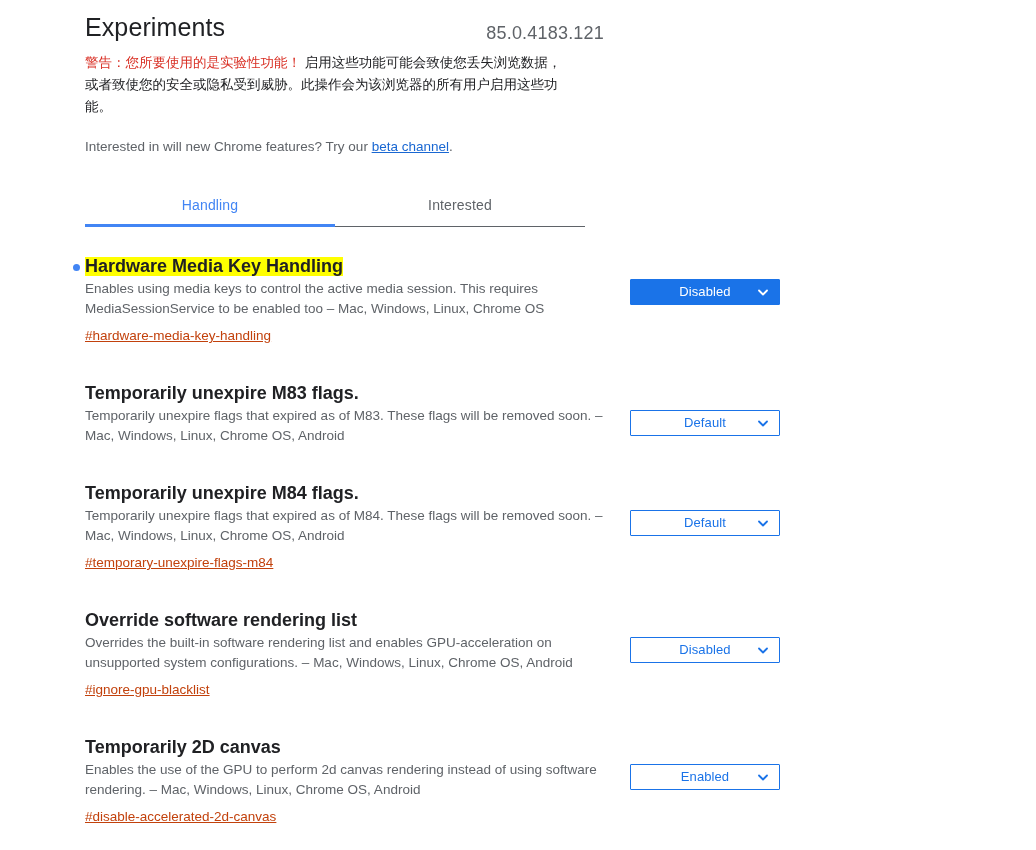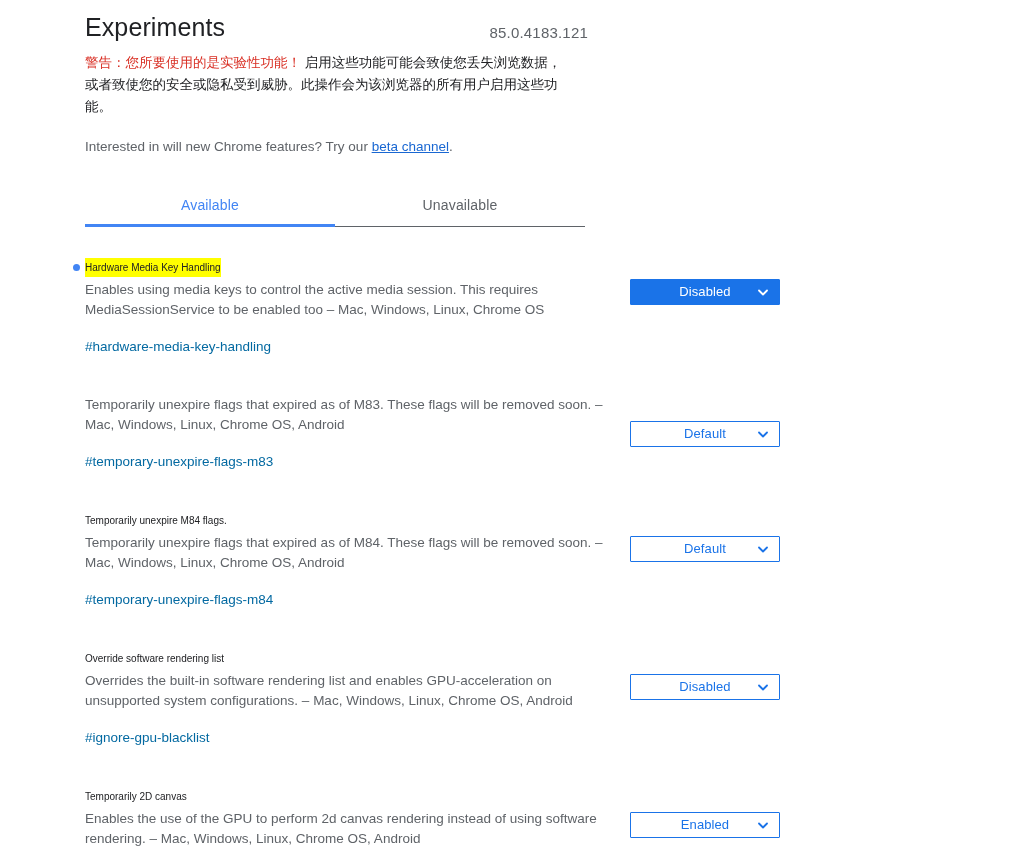--- a/index.html
+++ b/index.html
@@ -32,23 +32,23 @@
     font-size: 25px;
     font-weight: 400;
     line-height: 30px;
     color: #202124;
     margin: 0;
     padding-top: 12px;
     letter-spacing: 0.1px;
   }
   .version {
     position: absolute;
-    right: 248px;
+    right: 232px;
     top: 25px;
-    font-size: 15px;
+    font-size: 18px;
     color: #5f6368;
     line-height: 16px;
     letter-spacing: 0.2px;
   }
 
   .warning-block {
     margin: 10px 12px 0 0;
     padding: 0 252px 0 85px;
     font-size: 13.5px;
     line-height: 22px;
@@ -117,22 +117,22 @@
     margin-bottom: 38px;
   }
   .experiment:last-child { margin-bottom: 0; }
 
   .exp-text {
     width: 545px;
     flex: 0 0 545px;
     position: relative;
   }
   .exp-title {
-    font-size: 10px;
-    font-weight: normal;
+    font-size: 18px;
+    font-weight: bold;
     line-height: 19px;
     color: #202124;
     display: inline-block;
     margin: 0 0 3px 0;
   }
   .exp-title.highlighted {
     background: #ffff00;
     color: #202124;
   }
   .dot {
@@ -145,24 +145,25 @@
     background: #4285f4;
   }
   .exp-desc {
     font-size: 13.5px;
     line-height: 20px;
     color: #5f6368;
     margin: 0;
   }
   .exp-anchor {
     display: inline-block;
-    margin-top: 17px;
+    margin-top: 7px;
     font-size: 13.5px;
     line-height: 20px;
-    color: #0369a1;
+    color: #c2410c;
+    text-decoration: underline;
     cursor: pointer;
   }
 
   .exp-control {
     flex: 1 1 auto;
     display: flex;
     justify-content: flex-end;
     align-items: center;
     padding-top: 26px;
   }
@@ -222,42 +223,42 @@
   <div class="warning-block">
     <span class="warning-lead">警告：您所要使用的是实验性功能！</span><span> 启用这些功能可能会致使您丢失浏览数据，或者致使您的安全或隐私受到威胁。此操作会为该浏览器的所有用户启用这些功能。</span>
   </div>
 
   <div class="beta-line">
     <span>Interested in will new Chrome features? Try our </span><span class="beta-link">beta channel</span><span>.</span>
   </div>
 
   <div class="tabs-wrap">
     <div class="tabs">
-      <div class="tab active">Available</div>
-      <div class="tab">Unavailable</div>
+      <div class="tab active">Handling</div>
+      <div class="tab">Interested</div>
       <div class="tab-underline"></div>
     </div>
   </div>
 
   <div class="experiments" id="experiments-list">
       <div class="experiment row-offset-first">
         <div class="exp-text"><span class="dot"></span><div class="exp-title highlighted">Hardware Media Key Handling</div><div class="exp-desc">Enables using media keys to control the active media session. This requires MediaSessionService to be enabled too – Mac, Windows, Linux, Chrome OS</div><a class="exp-anchor">#hardware-media-key-handling</a></div>
         <div class="exp-control">
           <div class="flag-select modified">
             <span class="sel-label">Disabled</span>
             <span class="chev">
               <svg viewBox="0 0 12 12" width="12" height="12" aria-hidden="true">
                 <path d="M2 4.5 L6 8.5 L10 4.5" fill="none" stroke-width="1.8" stroke-linecap="round" stroke-linejoin="round"></path>
               </svg>
             </span>
           </div>
         </div>
       </div>
       <div class="experiment">
-        <div class="exp-text"><div class="exp-desc">Temporarily unexpire flags that expired as of M83. These flags will be removed soon. – Mac, Windows, Linux, Chrome OS, Android</div><a class="exp-anchor">#temporary-unexpire-flags-m83</a></div>
+        <div class="exp-text"><div class="exp-title">Temporarily unexpire M83 flags.</div><div class="exp-desc">Temporarily unexpire flags that expired as of M83. These flags will be removed soon. – Mac, Windows, Linux, Chrome OS, Android</div></div>
         <div class="exp-control">
           <div class="flag-select">
             <span class="sel-label">Default</span>
             <span class="chev">
               <svg viewBox="0 0 12 12" width="12" height="12" aria-hidden="true">
                 <path d="M2 4.5 L6 8.5 L10 4.5" fill="none" stroke-width="1.8" stroke-linecap="round" stroke-linejoin="round"></path>
               </svg>
             </span>
           </div>
         </div>

